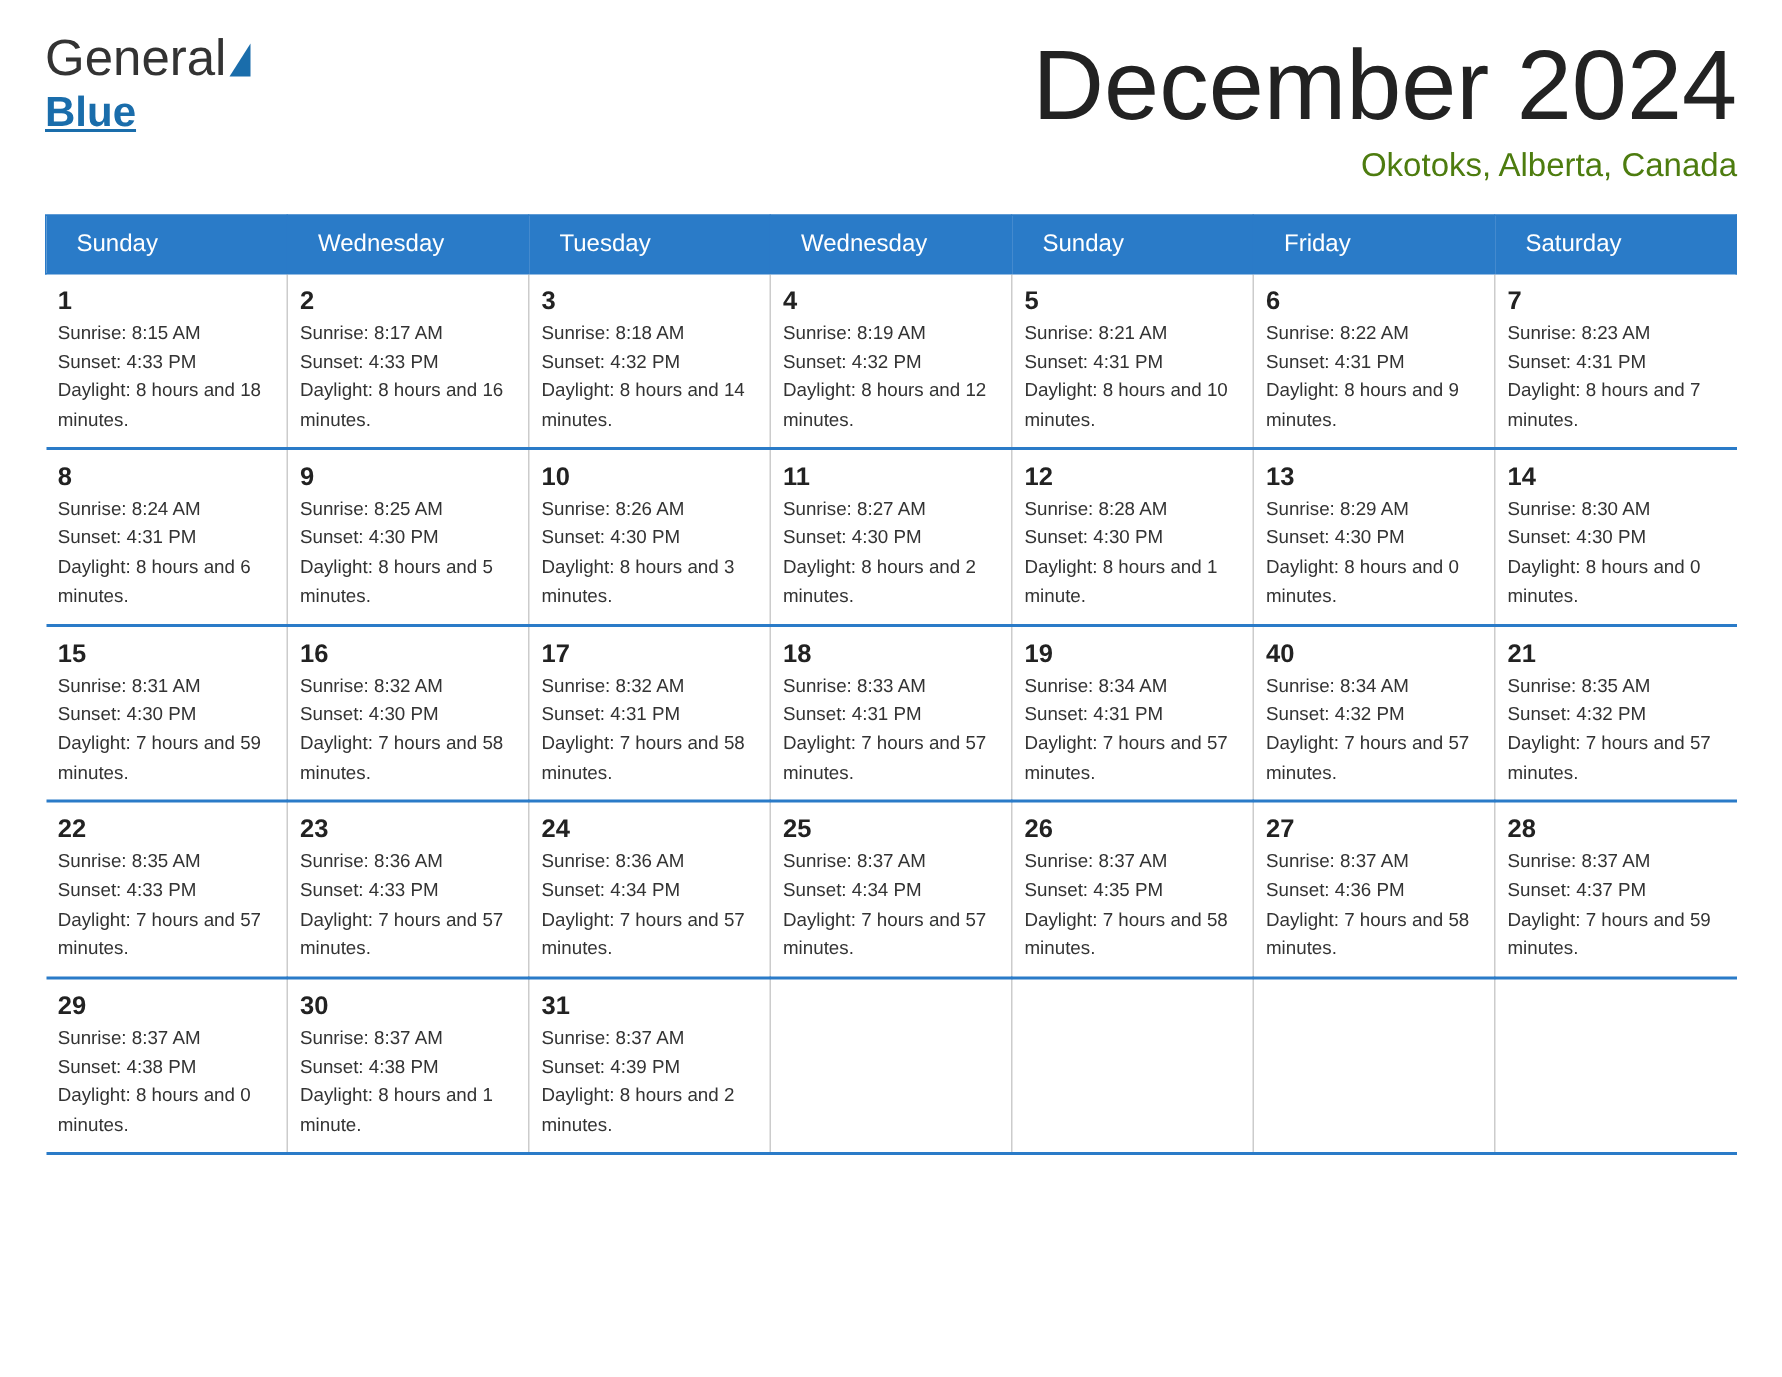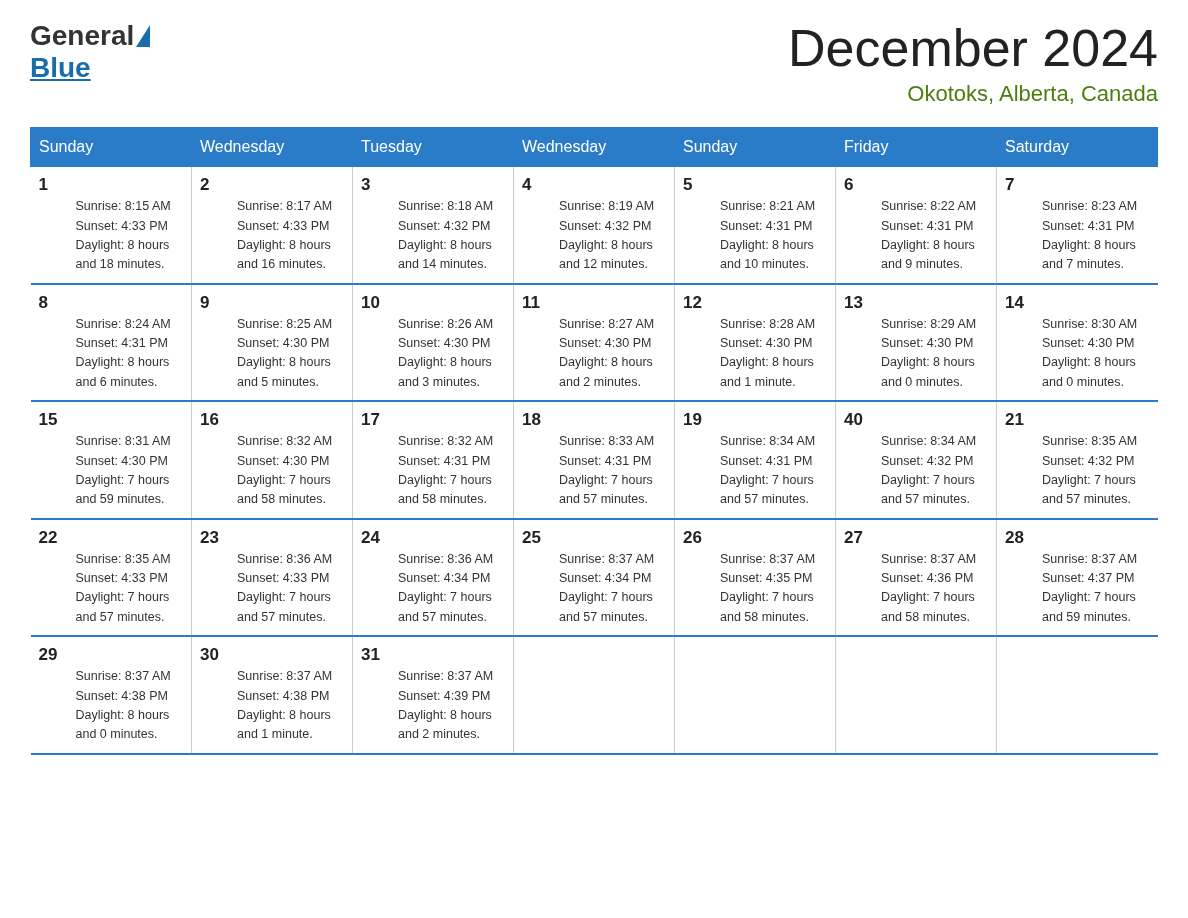--- a/index.html
+++ b/index.html
@@ -15,22 +15,22 @@
       justify-content: space-between;
       align-items: flex-start;
       margin-bottom: 20px;
     }
     .logo {
       display: flex;
       flex-direction: column;
       align-items: flex-start;
     }
     .logo-text {
-      font-size: 28px;
-      font-weight: bold;
+      font-size: 34px;
+      font-weight: normal;
       color: #333;
       display: flex;
       align-items: center;
       text-align: right;
     }
     .logo-general { color: #333; }
     .logo-triangle {
       display: inline-block;
       width: 0;
       height: 0;
@@ -42,39 +42,39 @@
     .logo-blue {
       color: #1a6dab;
       font-size: 28px;
       font-weight: bold;
       text-decoration: underline;
     }
     .title-section {
       text-align: right;
     }
     .month-title {
-      font-size: 52px;
+      font-size: 66px;
       font-weight: normal;
       color: #222;
       line-height: 1.1;
     }
     .location {
       font-size: 22px;
       color: #4d7c0f;
       margin-top: 4px;
     }
     table {
       width: 100%;
       border-collapse: collapse;
       table-layout: fixed;
     }
     thead tr th {
       background-color: #2a7bc8;
       color: #fff;
-      padding: 10px 8px;
+      padding: 10px 20px;
       font-size: 16px;
       font-weight: normal;
       text-align: left;
       border: 1px solid #2a7bc8;
     }
     tbody tr {
       border-bottom: 2px solid #2a7bc8;
     }
     tbody tr td {
       vertical-align: top;
@@ -91,21 +91,20 @@
       font-size: 17px;
       font-weight: bold;
       color: #222;
       display: block;
       margin-bottom: 2px;
     }
     .day-info {
       font-size: 12.5px;
       line-height: 1.55;
       color: #333;
-      margin-left: 37px;
     }
     .empty-cell {
       background: #fff;
     }
   </style>
 </head>
 <body>
 
 <div class="header">
   <div class="logo">

